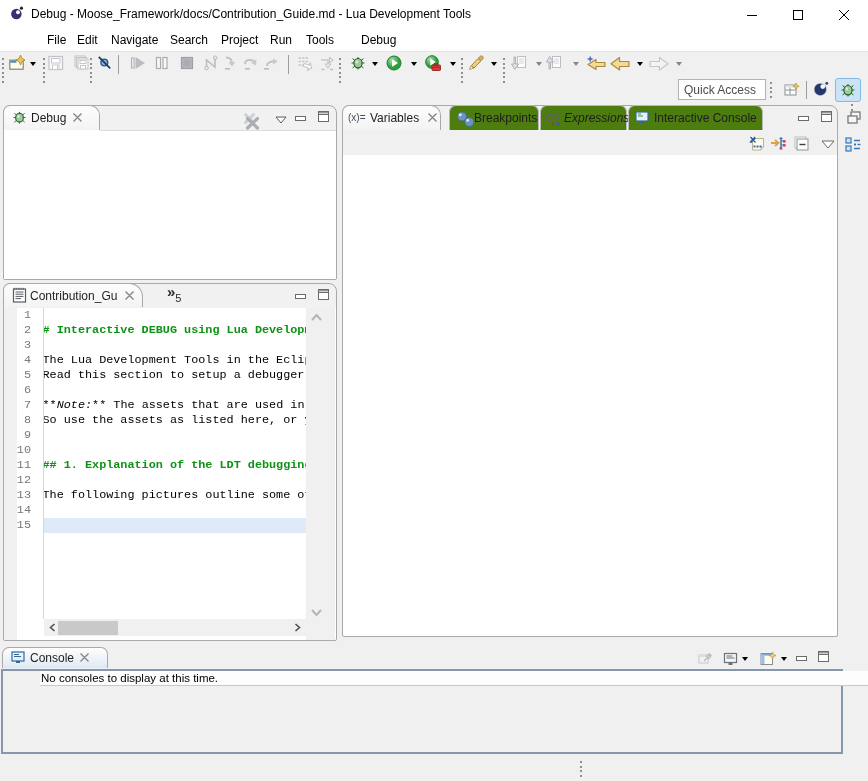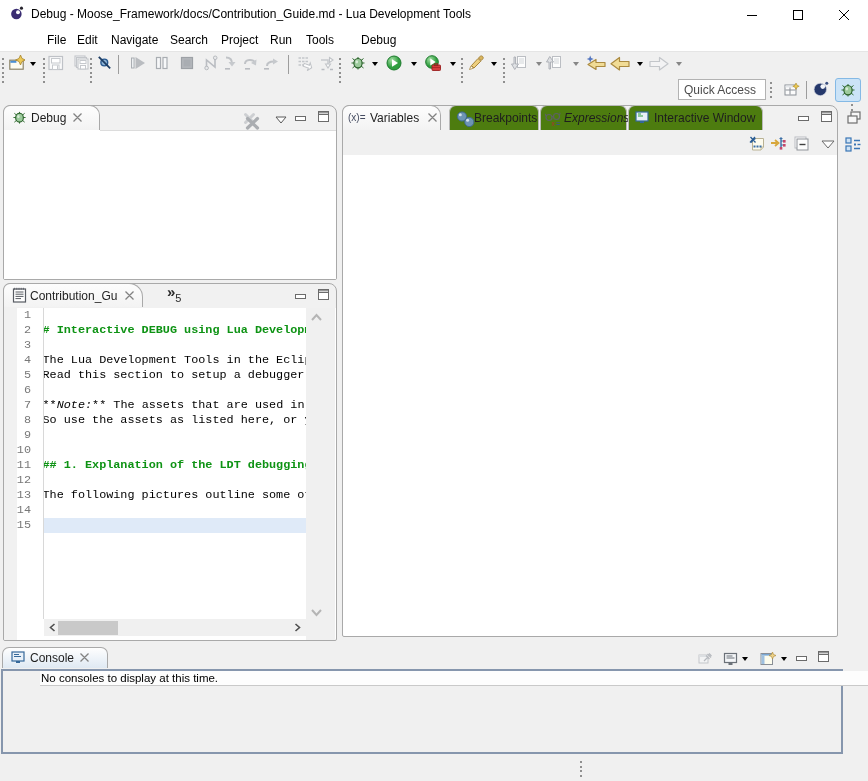--- a/index.html
+++ b/index.html
@@ -448,21 +448,21 @@
       <text x="12" y="16" font-size="7" fill="#3c5a7d" font-weight="bold">=</text>
     </svg>
     <span class="tabtxt" style="position:absolute; left:23px; top:5px;font-style:italic;">Expressions</span>
   </div>
   <div class="itab" style="left:285px; top:0px; width:135px; height:25px; white-space:nowrap;">
     <svg style="position:absolute; left:6px; top:5px;" width="15" height="14" viewBox="0 0 15 14">
       <rect x="1" y="1" width="12" height="9" fill="#e8f0f8" stroke="#35689a" stroke-width="1.2"></rect>
       <rect x="5" y="10" width="4" height="2" fill="#35689a"></rect>
       <path d="M3 3 l3 0 M3 5 l5 0" stroke="#2e9e3e" stroke-width="1"></path>
     </svg>
-    <span class="tabtxt" style="position:absolute; left:25px; top:5px;">Interactive Window</span>
+    <span class="tabtxt" style="position:absolute; left:25px; top:5px;">Interactive Console</span>
   </div>
 
   <div style="position:absolute; left:0px; top:24px; width:494px; height:26px; background:#f0f0f0;"></div>
   <svg style="position:absolute; left:406px; top:29px;" width="17" height="17" viewBox="0 0 17 17">
     <path d="M3.5 3.5 H14.5 V12 L12 15 H3.5 Z" fill="#fdfbee" stroke="#b9b294" stroke-width="1"></path>
     <path d="M12 15 V12 H14.5" fill="#efe9cf" stroke="#b9b294" stroke-width="0.8"></path>
     <path d="M1.5 2 L6.5 7.5 M6 2 L1 7.5 M2 7.5 C3.5 5.5 4.5 4.5 6.5 3.5" stroke="#2a5d94" stroke-width="1.3" fill="none"></path>
     <g fill="#3a6ea5">
         <rect x="4.5" y="10.5" width="2" height="2"></rect>
         <rect x="7.5" y="10.5" width="2" height="2"></rect>

